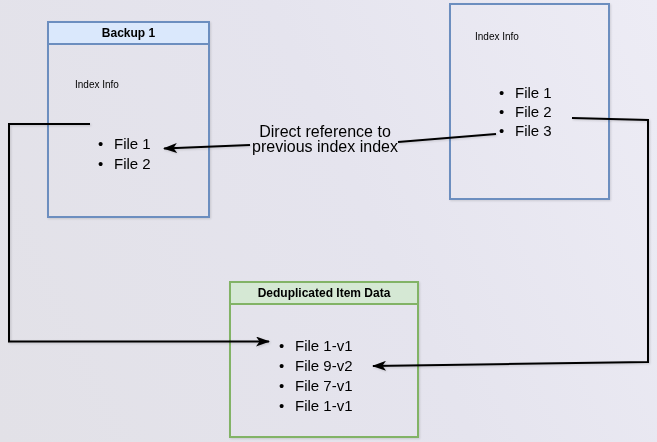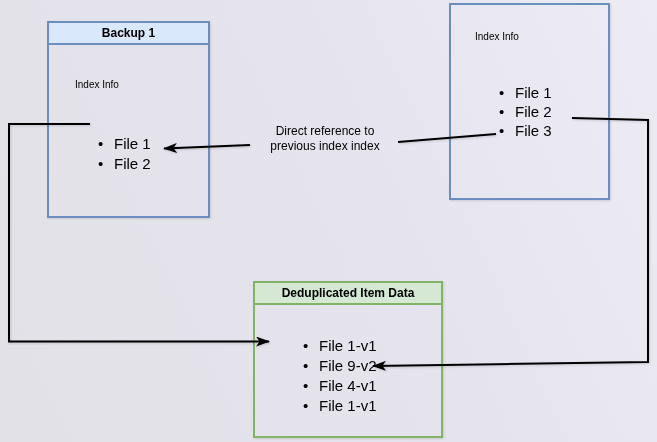--- a/index.html
+++ b/index.html
@@ -31,21 +31,21 @@
     text-align: center;
     font-size: 12px;
     font-weight: bold;
   }
   .node.blue  .node-header { background: var(--blue_fill, #dae8fc);  border-bottom: 2px solid var(--blue_border, #6c8ebf); }
   .node.green .node-header { background: var(--green_fill, #d5e8d4); border-bottom: 2px solid var(--green_border, #82b366); }
   .node-body { position: relative; width: 100%; height: calc(100% - 22px); }
 
   #box-backup1 { left: 47px;  top: 21px;   width: 163px; height: 197px; }
   #box-backup2 { left: 449px; top: 3px;   width: 161px; height: 197px; }
-  #box-dedup   { left: 229px; top: 281px; width: 190px; height: 157px; margin-left: 24px; }
+  #box-dedup   { left: 229px; top: 281px; width: 190px; height: 157px; }
 
   .index-label { position: absolute; font-size: 10px; white-space: nowrap; }
   #box-backup1 .index-label { left: 26px; top: 34px; }
   #box-backup2 .index-label { left: 24px; top: 26px; }
 
   ul.file-list {
     position: absolute;
     margin: 0; padding: 0;
     list-style: none;
   }
@@ -66,21 +66,21 @@
   #box-backup2 .file-list { left: 48px; top: 78px; }
   #box-backup2 .file-list li { line-height: 19px; }
   #box-dedup   .file-list { left: 48px; top: 31px; }
 
   .annotation {
     position: absolute;
     left: 240px;
     top: 124px;
     width: 170px;
     text-align: center;
-    font-size: 12px;
+    font-size: 16px;
     line-height: 15px;
     z-index: 3;
     white-space: nowrap;
   }
   svg.edges {
     position: absolute;
     left: 0; top: 0;
     width: 657px; height: 442px;
     z-index: 2;
     pointer-events: none;
@@ -123,21 +123,21 @@
       </ul>
     </div>
   </div>
 
   <div class="node green" id="box-dedup">
     <div class="node-header">Deduplicated Item Data</div>
     <div class="node-body">
       <ul class="file-list">
         <li><span>File 1-v1</span></li>
         <li><span>File 9-v2</span></li>
-        <li><span>File 4-v1</span></li>
+        <li><span>File 7-v1</span></li>
         <li><span>File 1-v1</span></li>
       </ul>
     </div>
   </div>
 
   <div class="annotation">
     <div>Direct reference to</div>
     <div>previous index index</div>
   </div>
 

